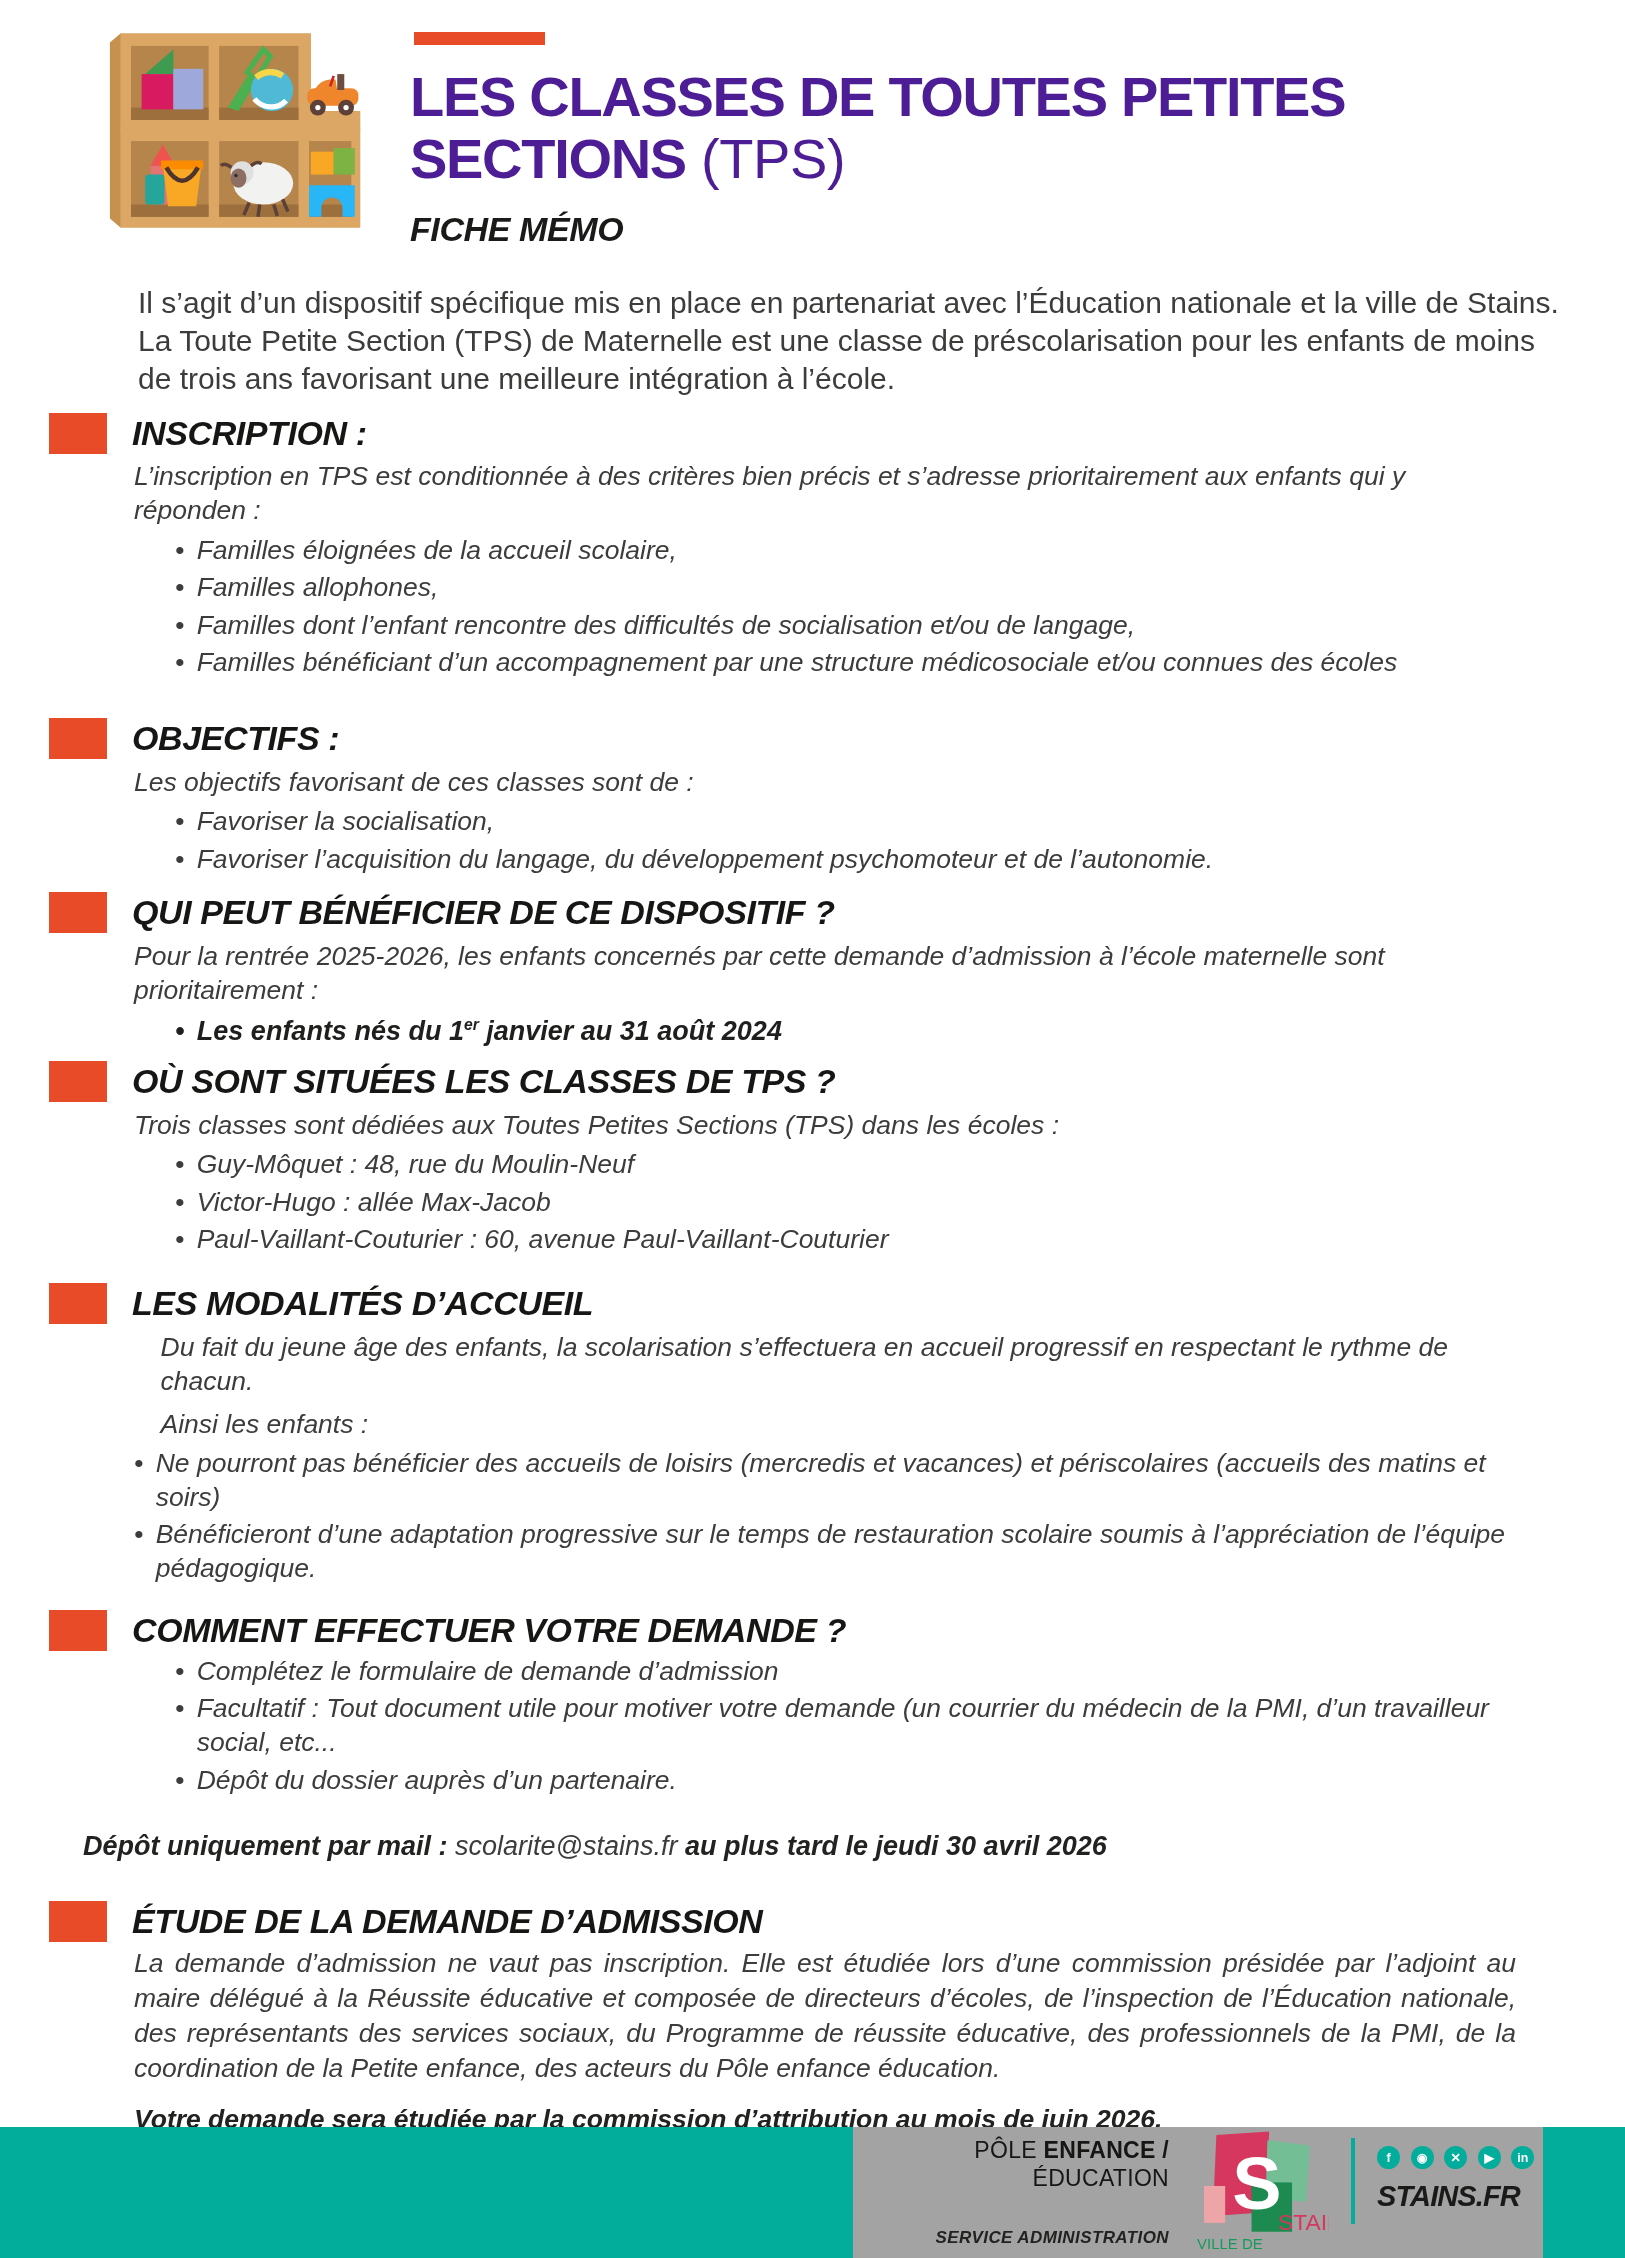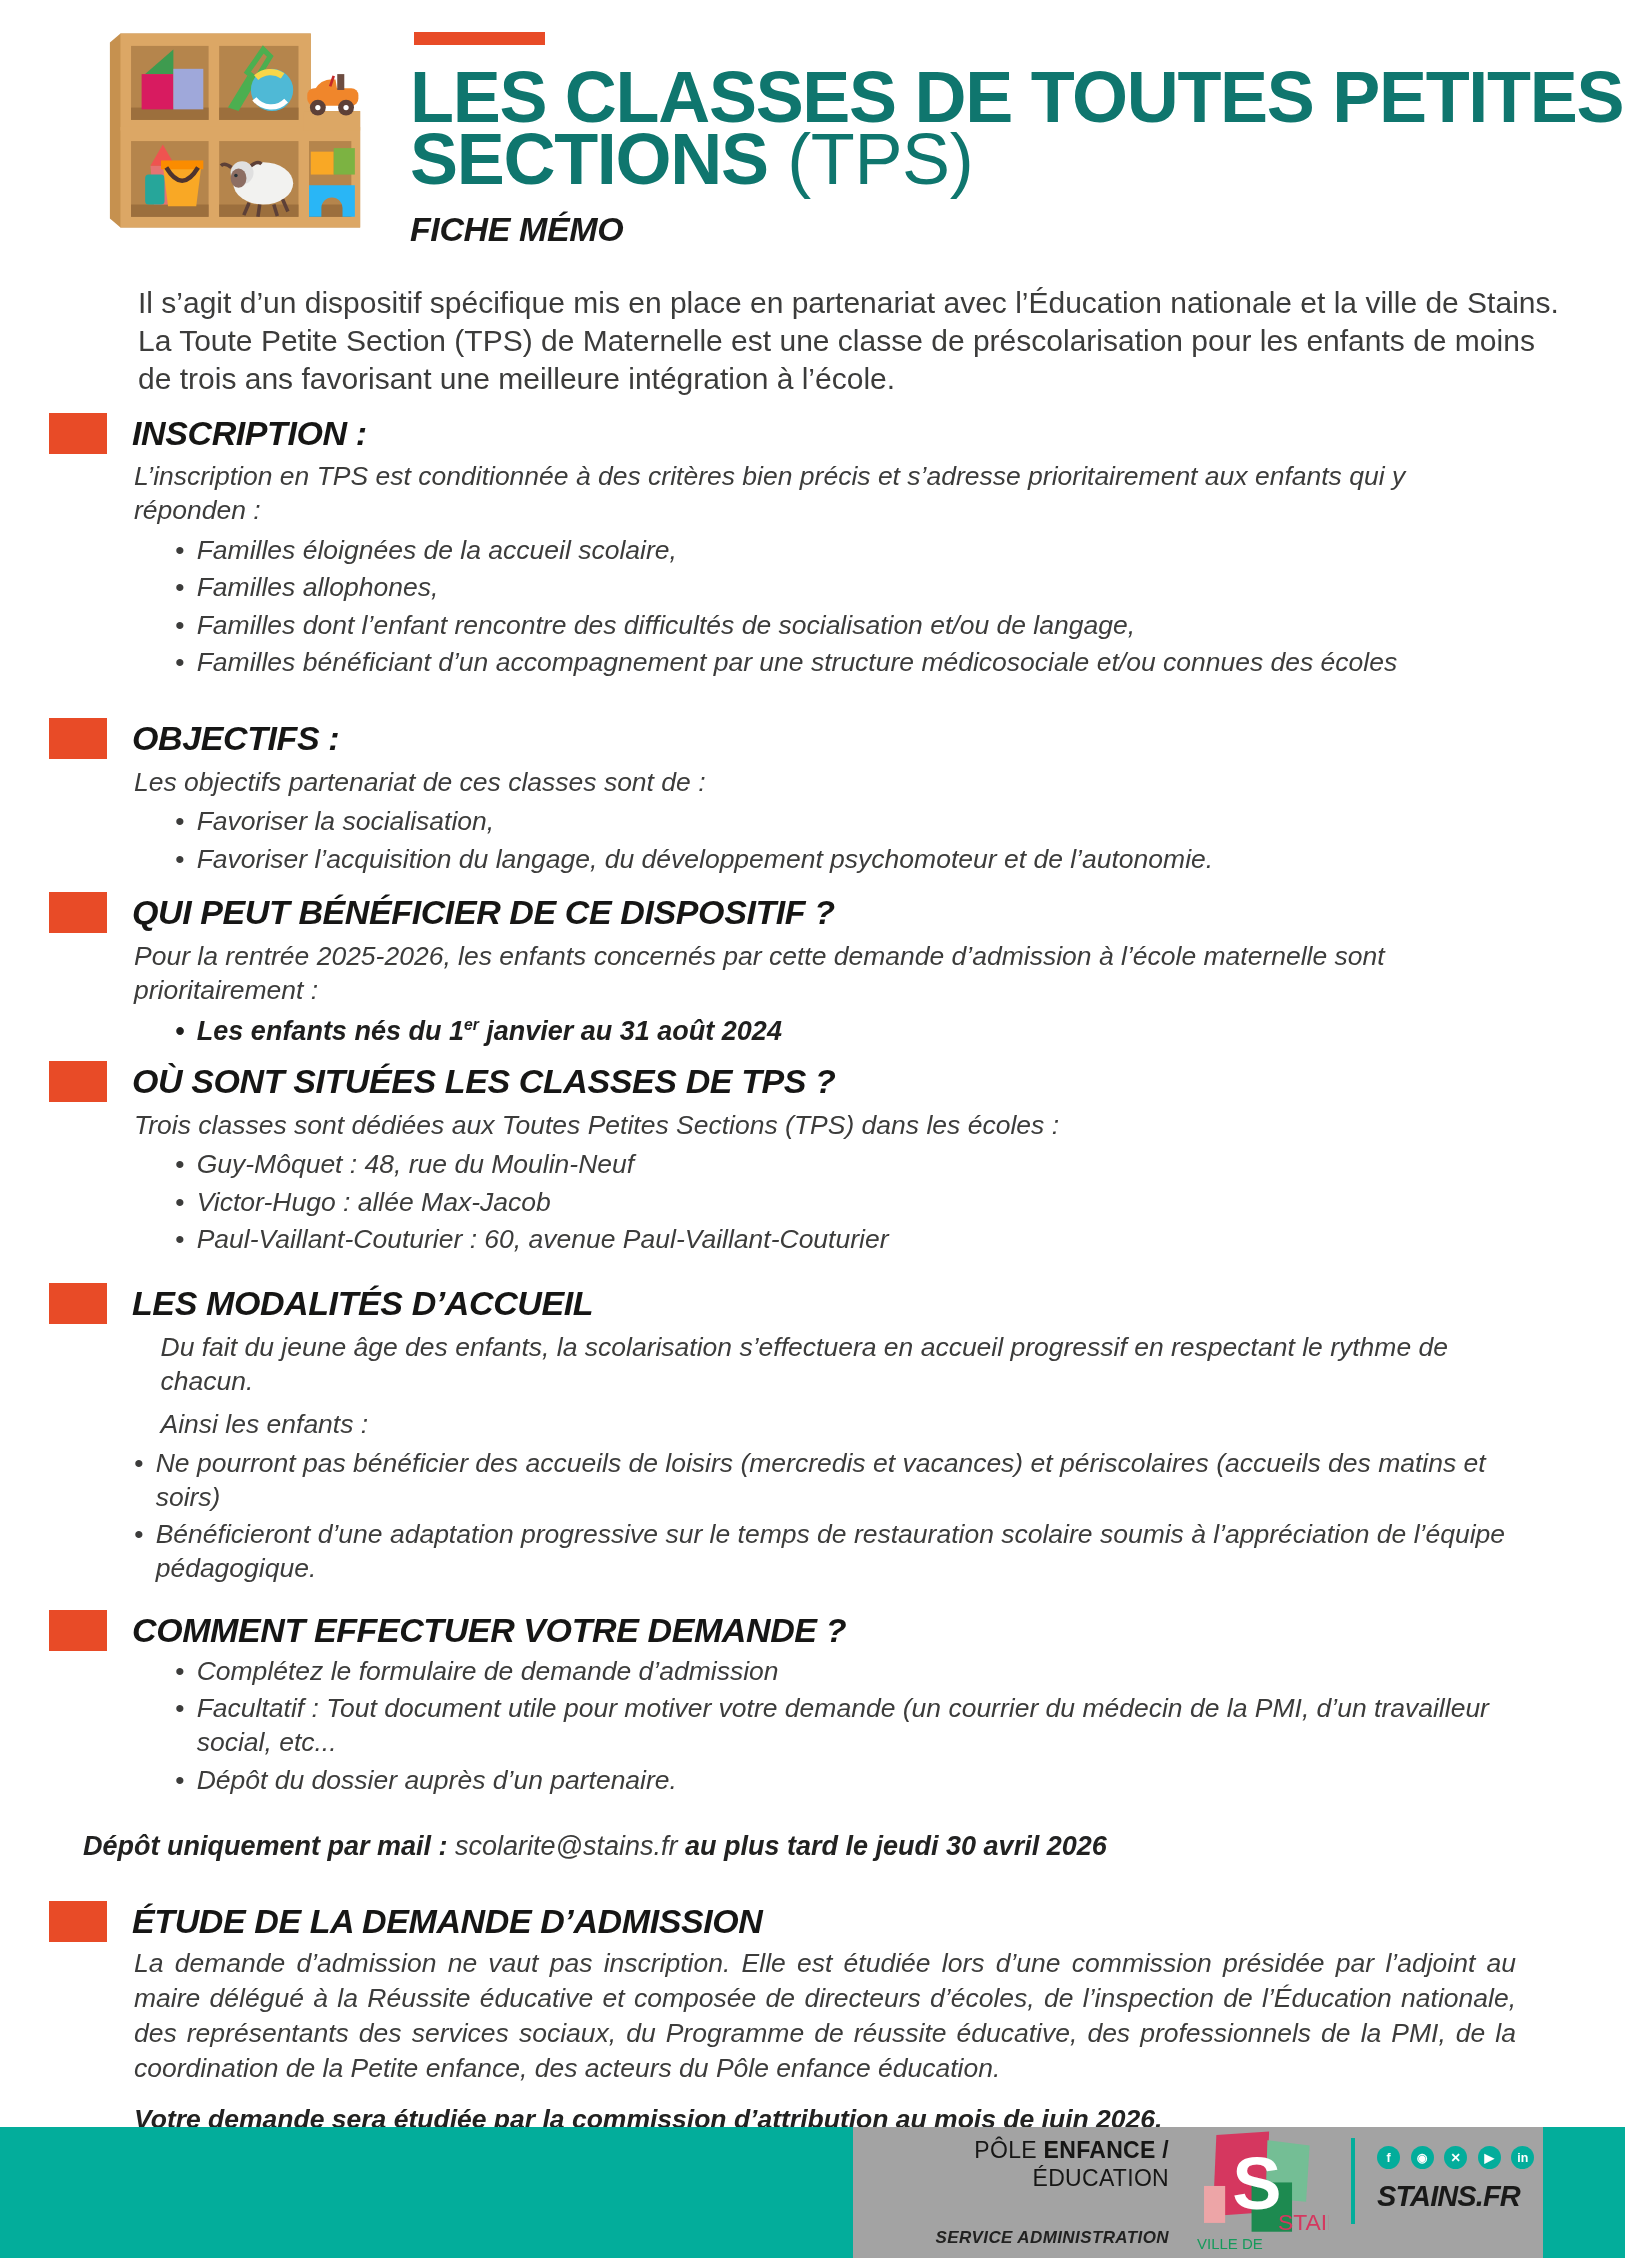--- a/index.html
+++ b/index.html
@@ -4,21 +4,21 @@
 <style>
   html,body{margin:0;padding:0;background:#ffffff;}
   .page{position:relative;width:1625px;height:2258px;background:#ffffff;overflow:hidden;
         font-family:"Liberation Sans", sans-serif;color:#3b3b3a;}
 
   
   .header{display:flex;align-items:flex-start;padding:23px 0 0 99px;}
   .toyshelf{width:265px;height:215px;flex:none;}
   .title-block{margin-left:46px;margin-top:1.8px;}
   .title-bar{width:131px;height:13.2px;background:#E84B27;margin:7px 0 21px 3.5px;}
-  .doc-title{margin:0;color:#0f766e;font-weight:bold;font-size:72px;line-height:62px;letter-spacing:-1.3px;}
+  .doc-title{margin:0;color:#4c1d95;font-weight:bold;font-size:56px;line-height:62px;letter-spacing:-1.3px;}
   .doc-title .tline{display:block;}
   .doc-title .light{font-weight:400;letter-spacing:-0.4px;}
   .doc-subtitle{margin-top:20px;font-size:34px;font-weight:bold;font-style:italic;color:#1a1a19;letter-spacing:-0.4px;}
 
   
   .intro{margin:35px 53px 0 138px;max-width:1438px;font-size:30px;line-height:38px;color:#3c3c3b;}
 
   
   .sections{margin-top:3.5px;}
   .sec{margin-top:35px;}
@@ -189,21 +189,21 @@
             </li>
           </ul>
         </div>
       </section>
       <section class="sec sec-objectifs">
         <div class="sec-head">
           <span class="marker"></span>
           <h2>OBJECTIFS :</h2>
         </div>
         <div class="sec-body">
-          <p class="lead">Les objectifs partenariat de ces classes sont de :</p>
+          <p class="lead">Les objectifs favorisant de ces classes sont de :</p>
           <ul>
             <li>
               <span class="dot">•</span>
               <span class="li-text">Favoriser la socialisation,</span>
             </li>
             <li>
               <span class="dot">•</span>
               <span class="li-text">Favoriser l’acquisition du langage, du développement psychomoteur et de l’autonomie.</span>
             </li>
           </ul>

